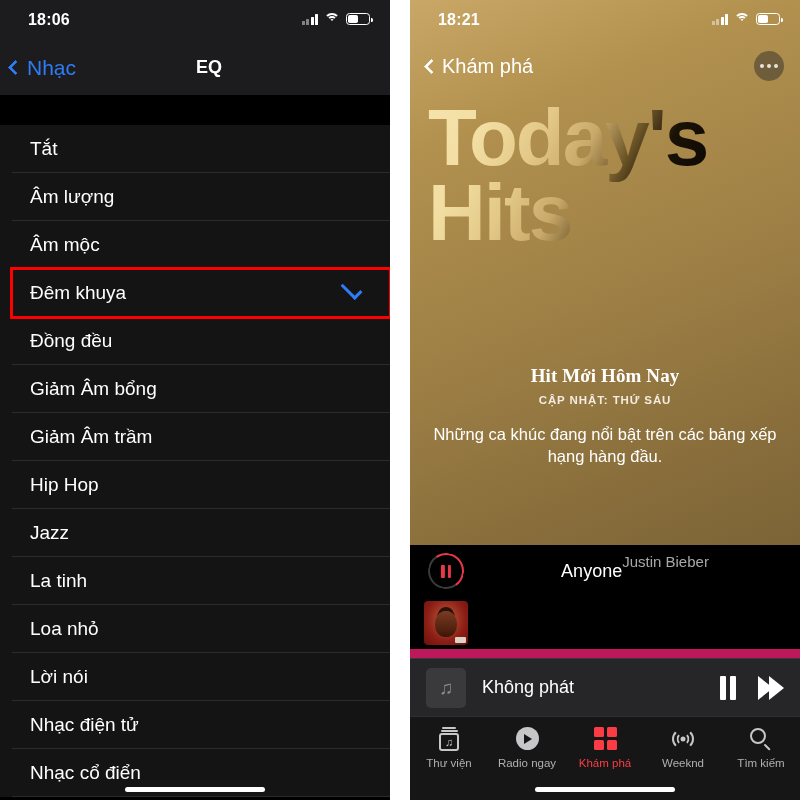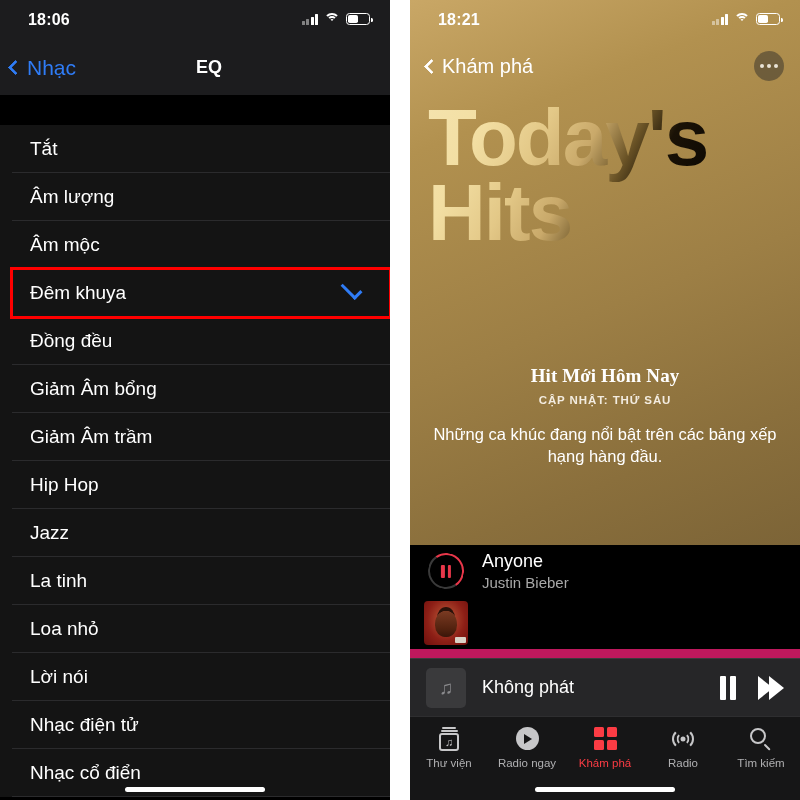--- a/index.html
+++ b/index.html
@@ -148,21 +148,21 @@
     position:absolute; left:50%; top:52%; transform: translate(-50%,-50%);
     width: 22px; height: 26px; border-radius: 50% 50% 45% 45%;
     background: linear-gradient(180deg,#7a3a22 0%, #52220f 70%, #3a160a 100%);
     box-shadow: 0 -6px 0 -2px #2a1209;
   }
   .art.cover .badge {
     position:absolute; right: 2px; bottom: 2px; width: 11px; height: 6px;
     background: #d9d2c6; border-radius: 1px;
   }
   .meta { flex: 1; padding: 6px 12px 6px 14px; min-width: 0; align-self: stretch;
-          display:flex; flex-direction:column; justify-content:center; }
+          display:flex; flex-direction:row; justify-content:center; }
   .s-title { color:#fff; font-size: 18px; display:flex; align-items:center; gap: 7px; }
   .s-title .e-badge {
     font-size: 9.5px; font-weight: bold; color:#b9b9b9; background:#3b3b3d;
     border-radius: 2.5px; padding: 1.5px 3.5px; line-height: 1; letter-spacing:.3px;
   }
   .s-artist { color:#a8a8a8; font-size: 15px; margin-top: 2px; }
 
   .player {
     position: absolute; left:0; right:0; bottom: 84px; height: 58px;
     background: #262628; display:flex; align-items:center; padding: 0 16px;
@@ -414,21 +414,21 @@
         <div class="tl">Khám phá</div>
       </div>
       <div class="tab">
         <div class="ic">
             <div class="radio-ic">
           <div class="w w2"></div>
               <div class="w w1"></div>
               <div class="dot"></div>
             </div>
           </div>
-        <div class="tl">Radio</div>
+        <div class="tl">Weeknd</div>
       </div>
       <div class="tab">
         <div class="ic">
             <div class="search-ic">
           <div class="c"></div>
               <div class="h"></div>
             </div>
           </div>
         <div class="tl">Tìm kiếm</div>
       </div>

